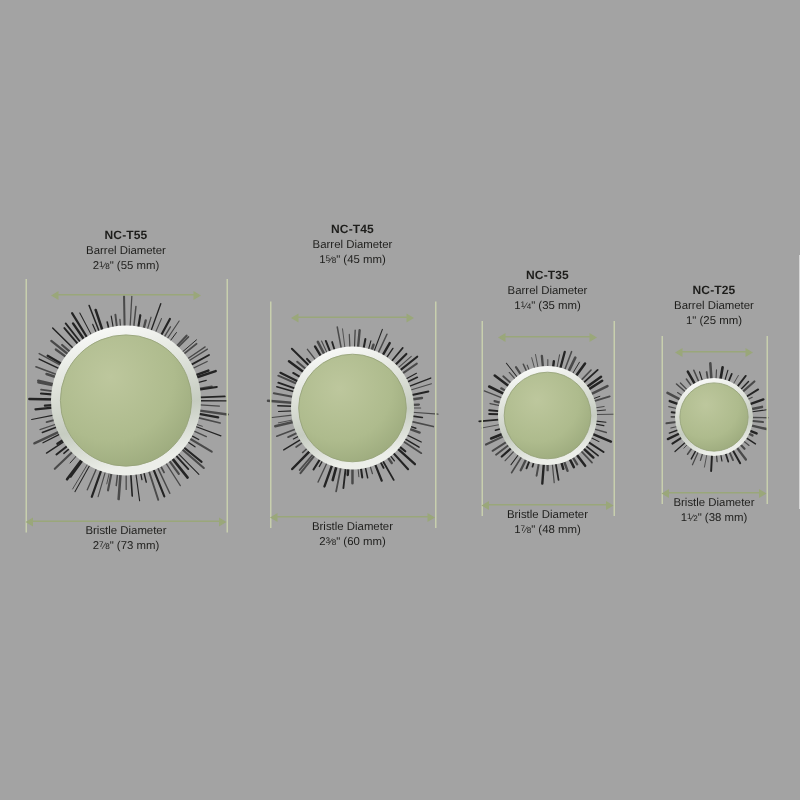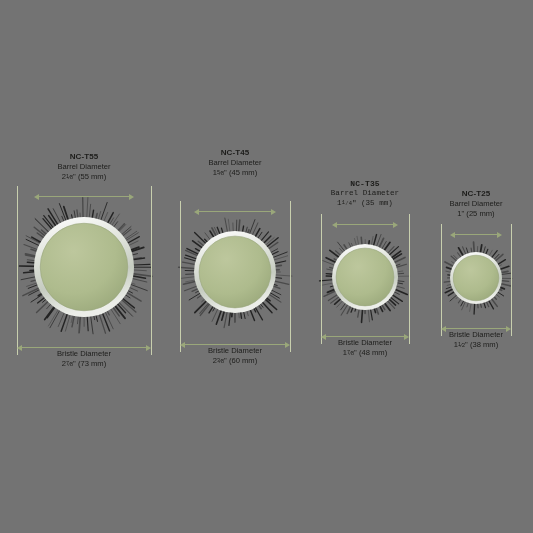--- a/index.html
+++ b/index.html
@@ -12,21 +12,21 @@
     height: 533px;
     overflow: hidden;
     font-family: "Liberation Sans", sans-serif;
     color: #262626;
   }
 
   #stage {
     position: relative;
     width: 533px;
     height: 533px;
-    background: #737373;
+    background: #a3a3a3;
   }
 
   
   .label-block {
     position: absolute;
     left: 0;
     width: 100%;
     text-align: center;
     line-height: 1.28;
     white-space: nowrap;
@@ -469,21 +469,21 @@
     <div class="dim-arrow" style="left: 332px; top: 220px; width: 66px;">
       <span class="head left"></span>
       <span class="bar"></span>
       <span class="head right"></span>
     </div>
     <div class="dim-arrow" style="left: 321px; top: 332px; width: 88px;">
       <span class="head left"></span>
       <span class="bar"></span>
       <span class="head right"></span>
     </div>
-    <div class="label-block" style="top: 179px; left: 275px; width: 180px; font-family: Liberation Mono, monospace;">
+    <div class="label-block" style="top: 179px; left: 275px; width: 180px;">
       <div class="model">NC-T35</div>
       <div class="dim-title">Barrel Diameter</div>
       <div class="dim-value">1<span class="frac">1</span><span class="fslash">⁄</span><span class="frac-den">4</span>" (35 mm)</div>
     </div>
     <div class="label-block" style="top: 338px; left: 275px; width: 180px;">
       <div class="dim-title">Bristle Diameter</div>
       <div class="dim-value">1<span class="frac">7</span><span class="fslash">⁄</span><span class="frac-den">8</span>" (48 mm)</div>
     </div>
     <div class="brush" style="left: 437px; top: 239px;">
       <svg width="78" height="78" viewBox="0 0 78 78">

